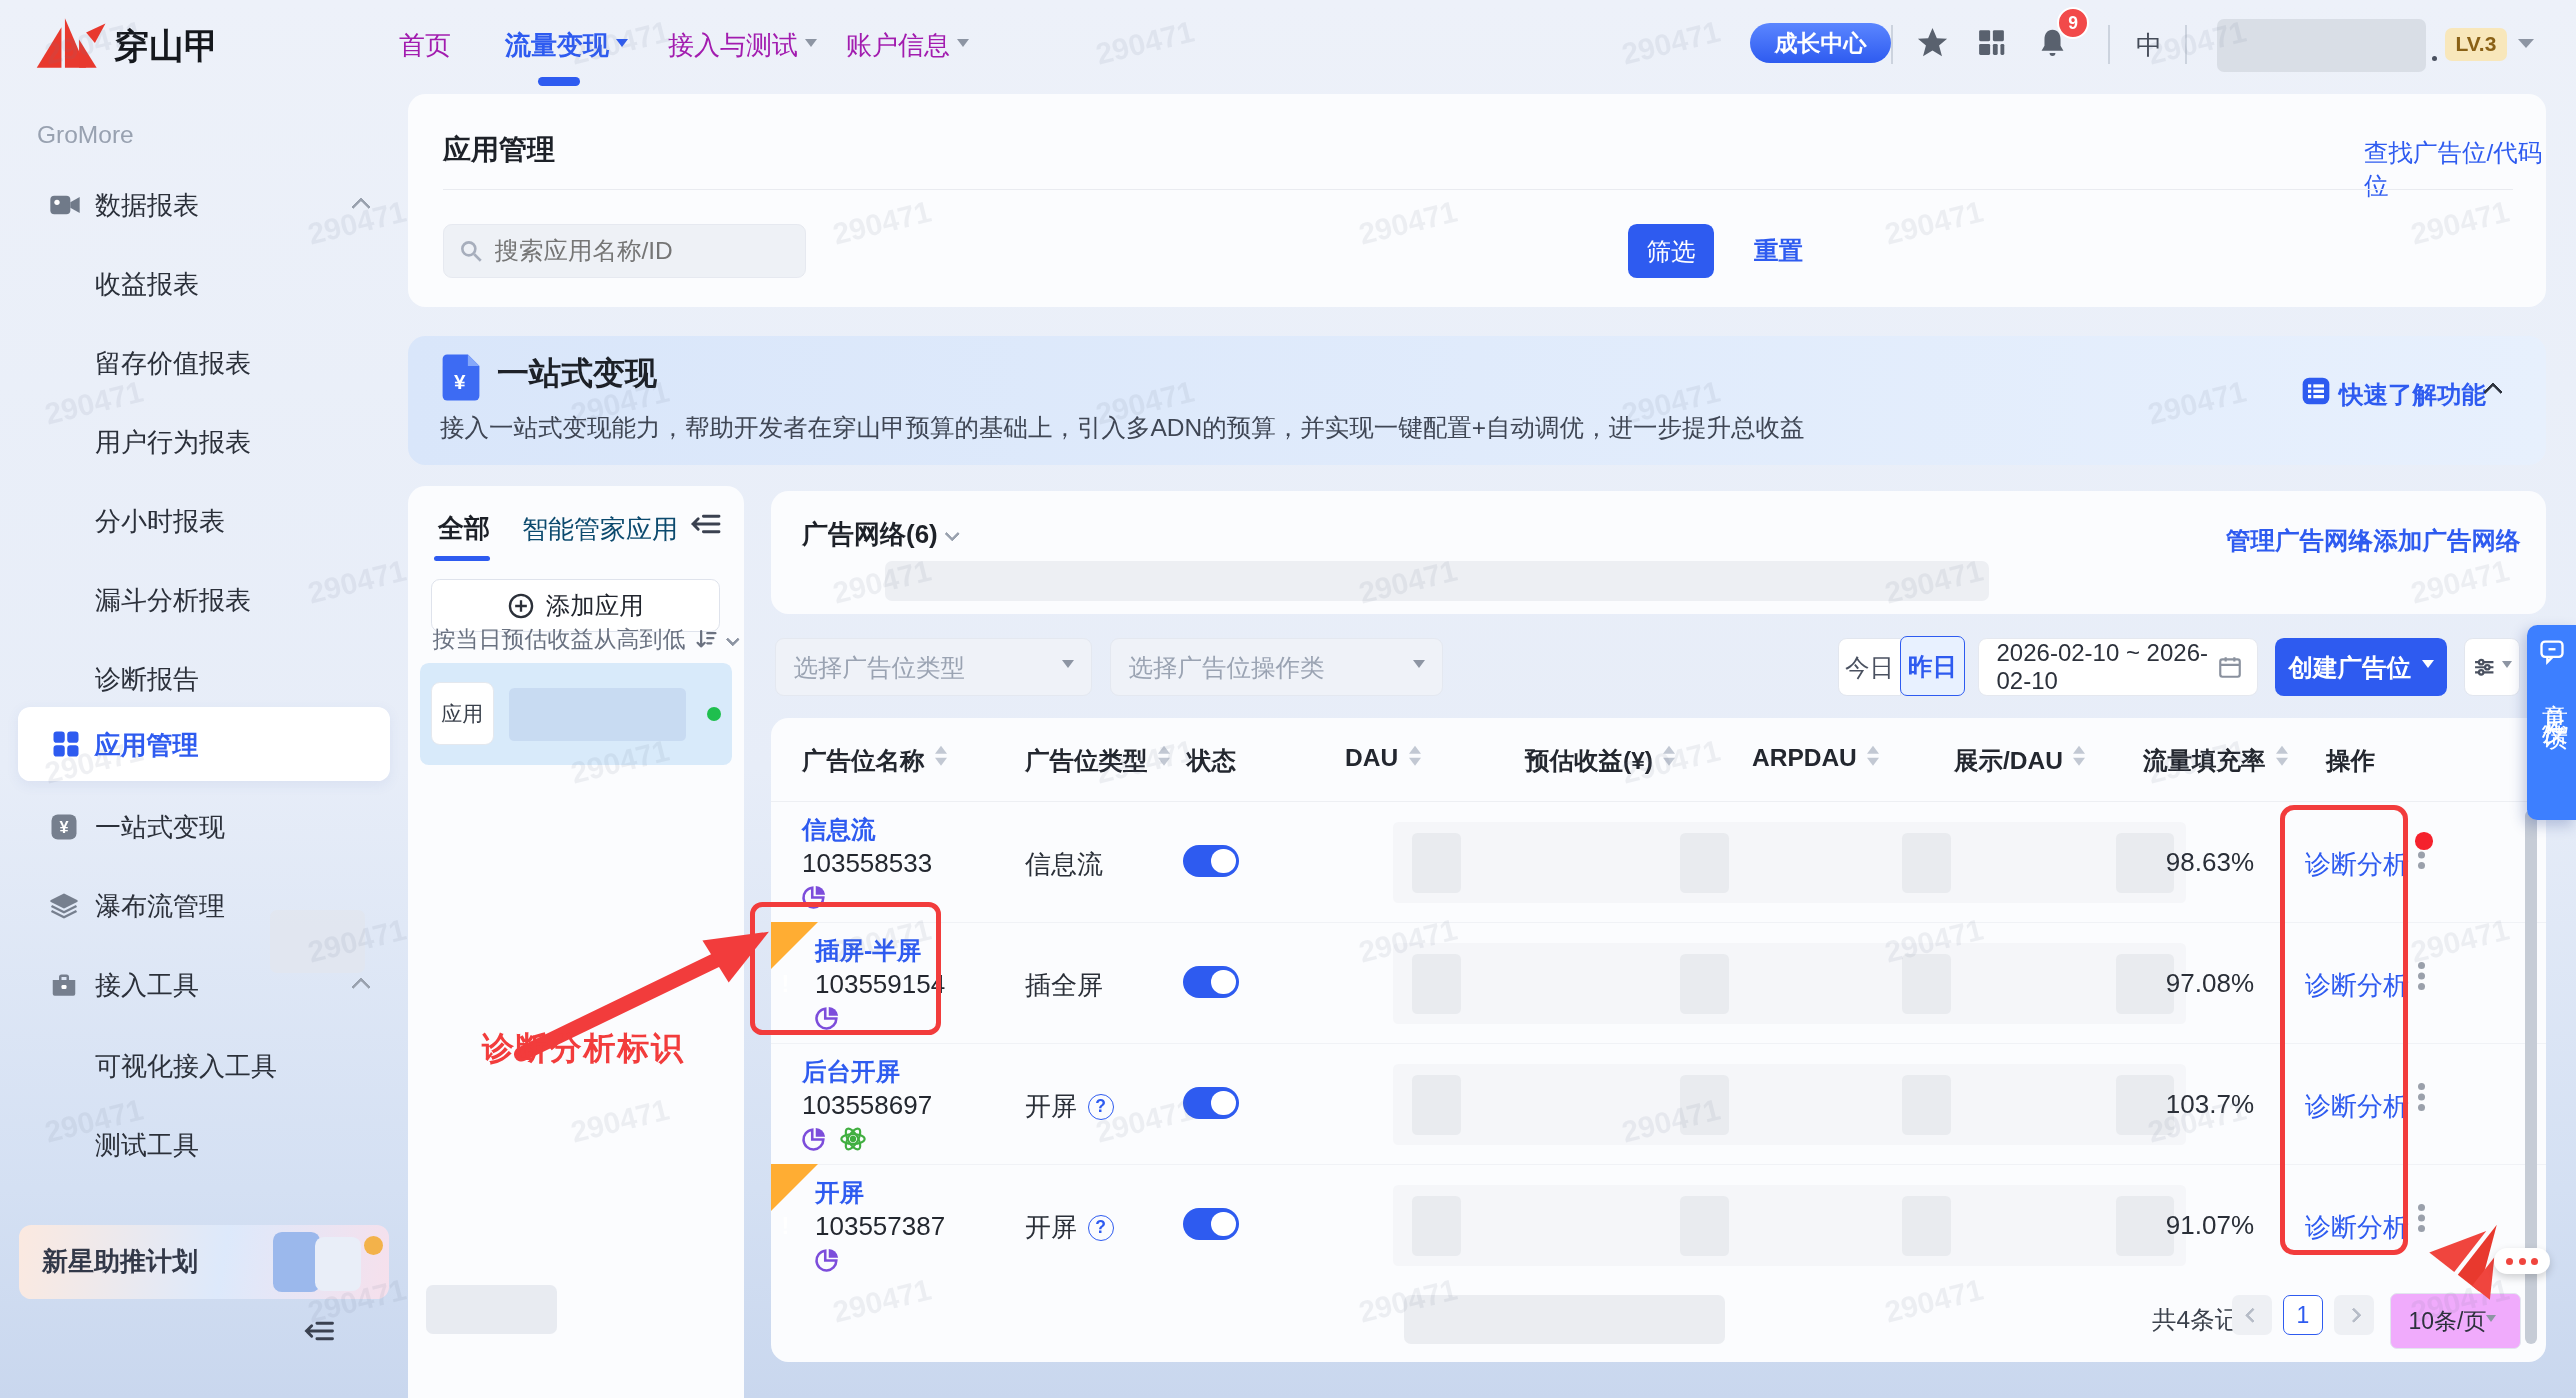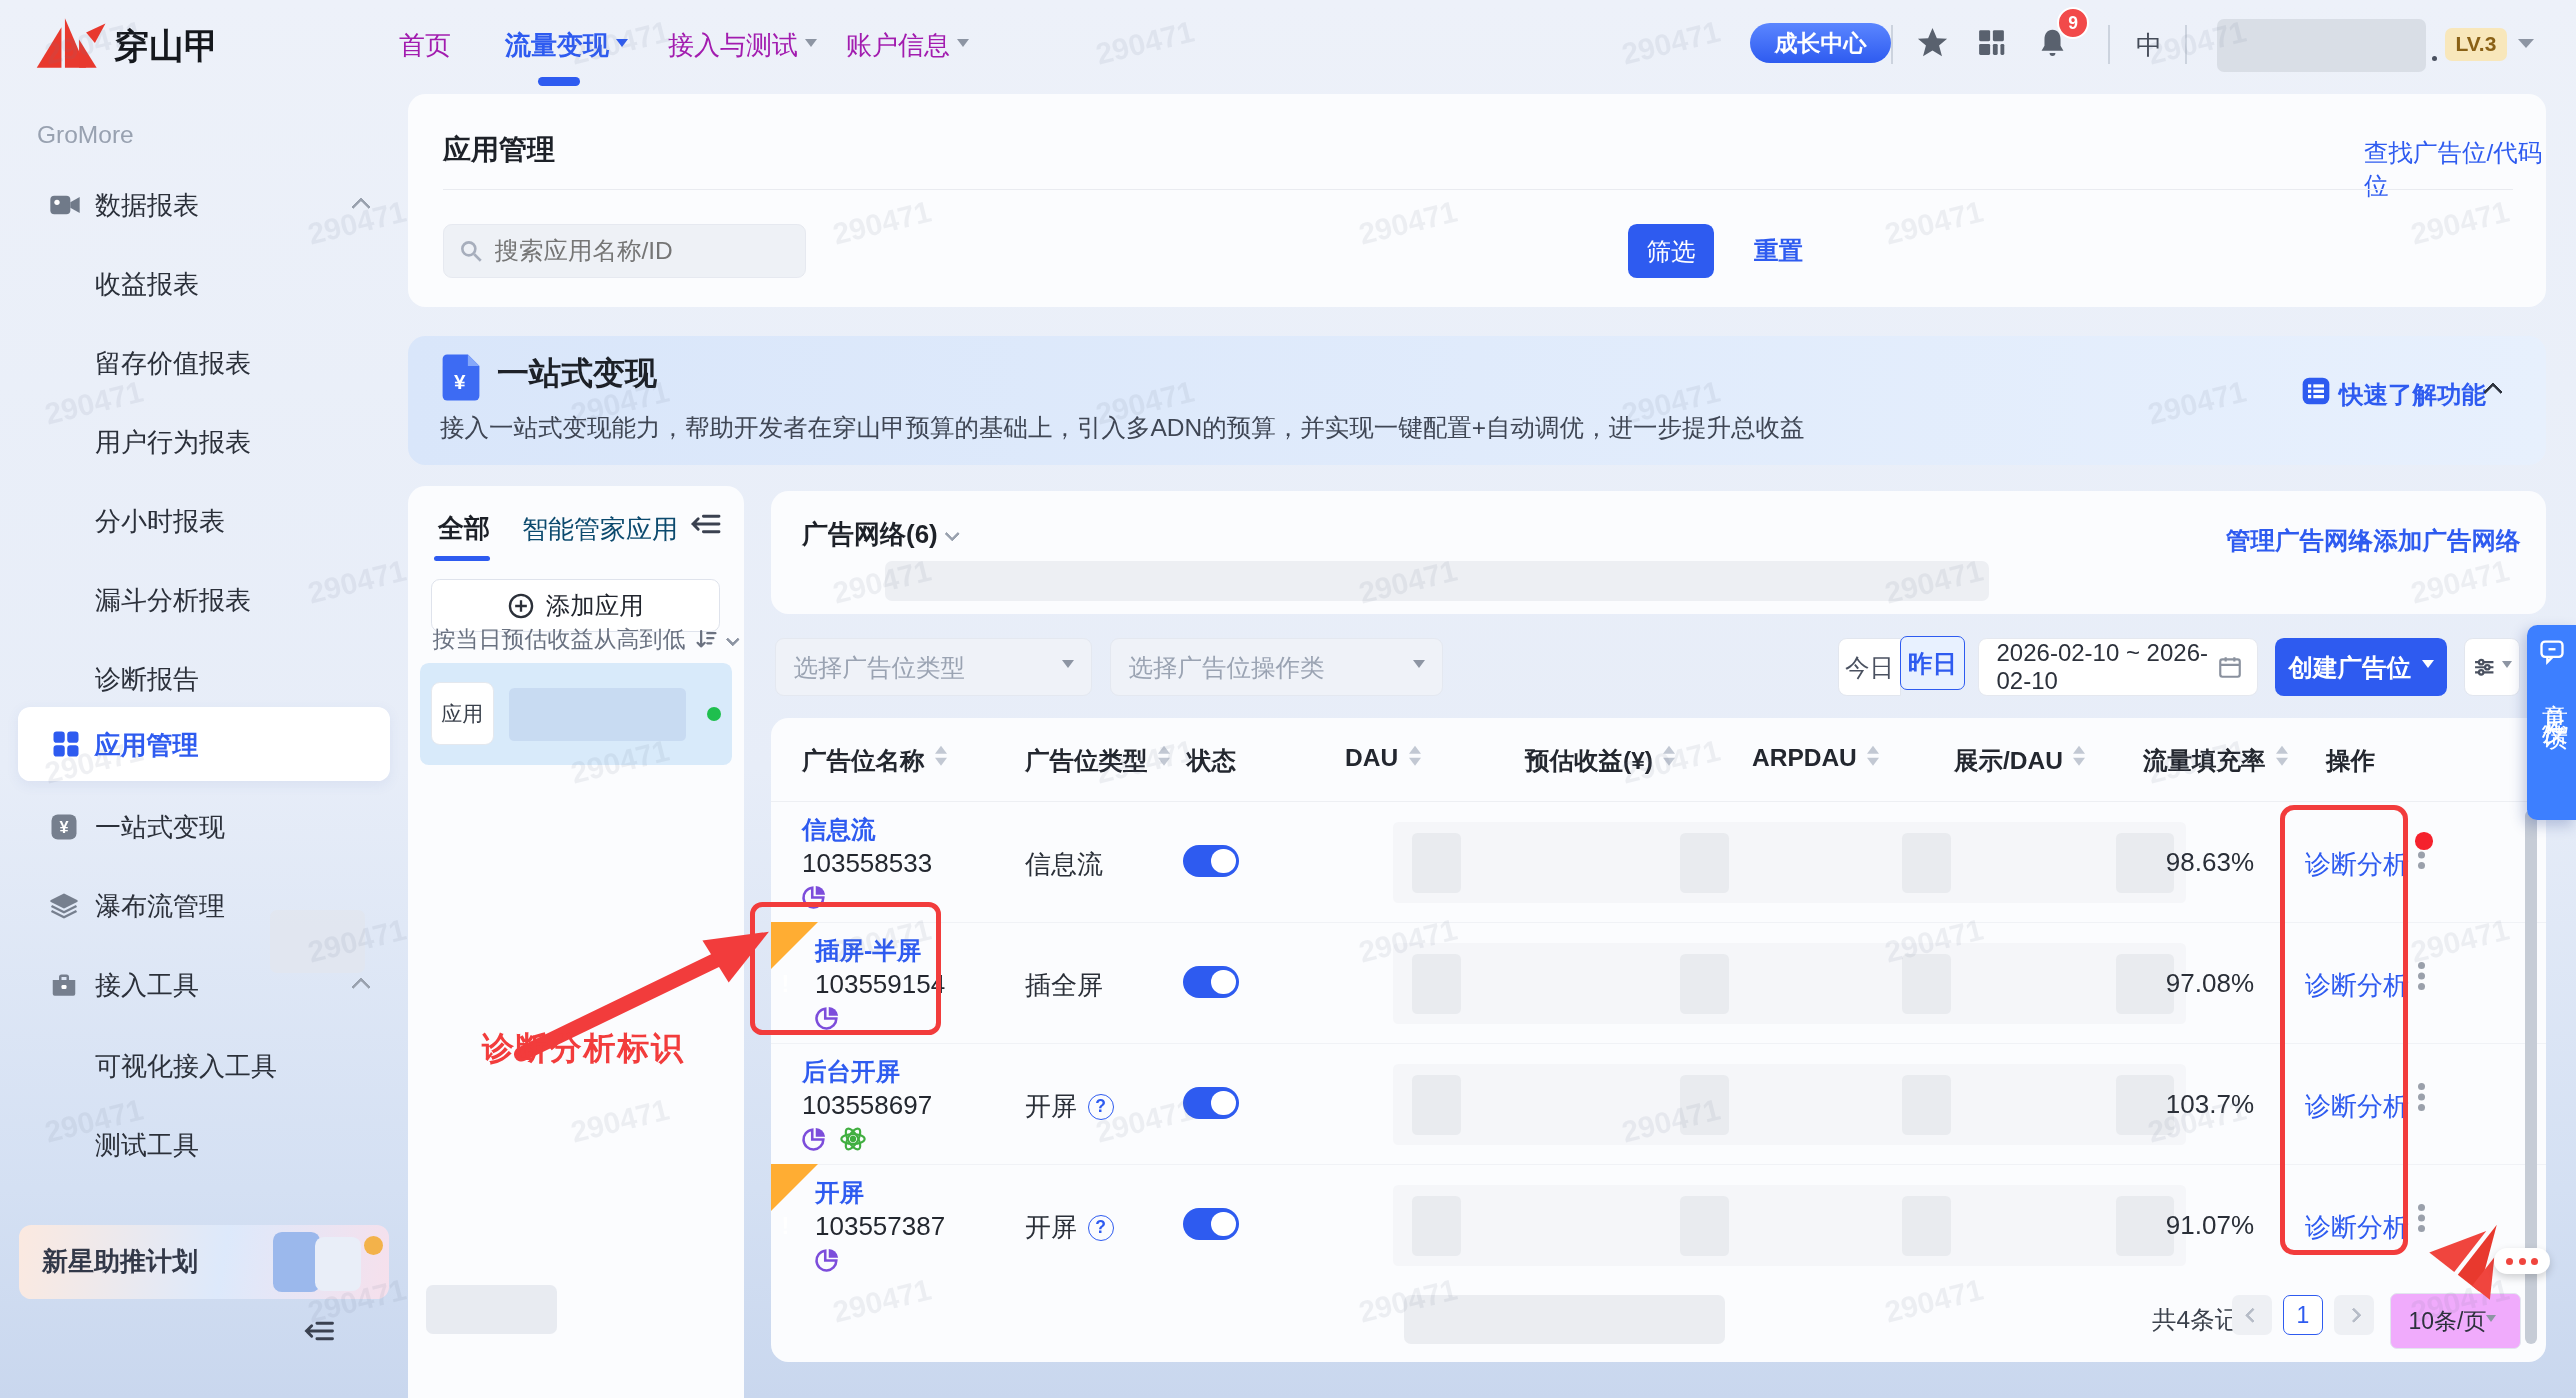--- a/index.html
+++ b/index.html
@@ -315,21 +315,21 @@
 <div class="field" style="left:775px;top:638px;width:317px;height:58px;justify-content:space-between;padding:0 17.5px;background:#eff2f8;border-color:#e4e8f0">
   <span class="ph">选择广告位类型</span>
     <i class="cdown sm"></i>
 </div>
 <div class="field" style="left:1110px;top:638px;width:333px;height:58px;justify-content:space-between;padding:0 17.5px;background:#eff2f8;border-color:#e4e8f0">
   <span class="ph">选择广告位操作类</span>
     <i class="cdown sm"></i>
 </div>
 
 <div class="ab" style="left:1838px;top:638px;width:63px;height:58px;background:#fff;border:0.9px solid #e2e6ee;border-radius:8.8px 0 0 8.8px;display:flex;align-items:center;justify-content:center;font-size:24.5px;color:#4a5160">今日</div>
-<div class="ab" style="left:1900px;top:636px;width:65px;height:54px;background:#e8f1ff;border:1.8px solid #2E5BF0;border-radius:7px;display:flex;align-items:center;justify-content:center;font-size:24.5px;color:#2E5BF0;font-weight:600;z-index:2">昨日</div>
+<div class="ab" style="left:1900px;top:636px;width:65px;height:60px;background:#e8f1ff;border:1.8px solid #2E5BF0;border-radius:7px;display:flex;align-items:center;justify-content:center;font-size:24.5px;color:#2E5BF0;font-weight:600;z-index:2">昨日</div>
 
 <div class="ab" style="left:1978px;top:638px;width:280px;height:58px;background:#fff;border:0.9px solid #e5e8ef;border-radius:8.8px;display:flex;align-items:center;justify-content:space-between;padding:0 14px 0 17.5px">
   <span style="font-size:24px;color:#2c313b">2026-02-10 ~ 2026-02-10</span>
   <span style="display:flex">
     <svg width="26" height="26" viewBox="0 0 24 24" fill="none" stroke="#8a919e" stroke-width="2">
         <rect x="3" y="5" width="18" height="16" rx="2"></rect>
         <path d="M3 10 H21 M8 3 V7 M16 3 V7"></path>
       </svg>
   </span>
 </div>

